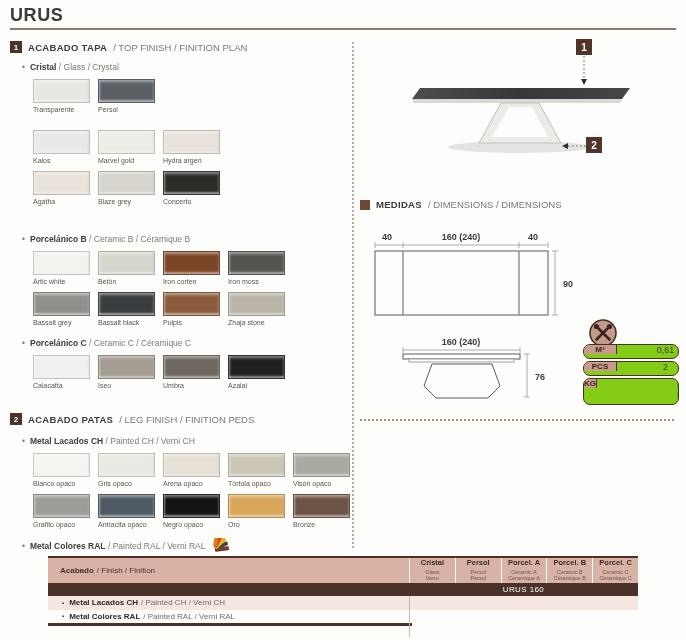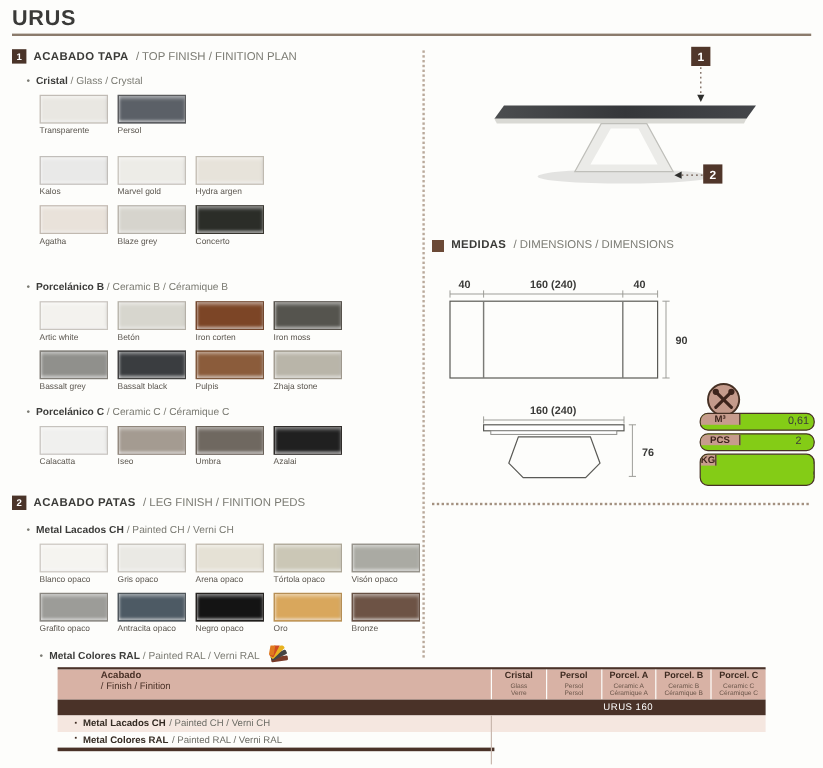--- a/index.html
+++ b/index.html
@@ -31,42 +31,42 @@
   .group-label::before { content:"•"; color:#7b7b73; margin-right:5px; }
   .group-label b { color:#3c3c3a; }
   .swrow { display:flex; padding-left:23px; margin-bottom:7px; }
   .cell { width:57px; margin-right:8px; flex:0 0 auto; }
   .sw { height:24px; border:1px solid rgba(90,80,70,.28);
         box-shadow: inset 0 2px 3px rgba(255,255,255,.45),
                     inset 0 -3px 2px -1px rgba(255,255,255,.5),
                     inset 2px 0 2px -1px rgba(255,255,255,.3),
                     inset -1px -1px 2px rgba(0,0,0,.08); }
   .sw-label { font-size:7px; color:#5a554e; margin-top:3px; white-space:nowrap; }
-  .ral-line { position:absolute; left:21px; display:flex; align-items:center; gap:6px; }
+  .ral-line { position:absolute; left:10px; display:flex; align-items:center; gap:6px; }
   .ral-line .group-label { margin-bottom:0; }
 
   
   .fig { position:absolute; }
 
   
   .spec-icon { position:absolute; left:588px; top:318px; }
   .spec-table { position:absolute; left:583px; top:344px; width:96px; }
   .spec-row { display:flex; border:1.5px solid #463024; border-radius:7px; overflow:hidden;
               background:#84cc16; margin-bottom:2px; align-items:flex-start; }
   .spec-label { width:33px; background:#c79c8d; border-right:1.5px solid #463024; color:#3d241c;
                 font-size:8px; font-weight:bold; display:flex; align-items:center; justify-content:center; }
   .spec-value { flex:1; display:flex; flex-direction:column; align-items:center; justify-content:center;
                 font-size:9px; color:#3b3b39; line-height:11px;padding-left:36px; }
   .h14 { height:15px; } .h26 { height:27px;gap:44px; }
 
   
   .ftable { position:absolute; left:48px; top:556px; width:590px; }
   .ft-topline { height:2px; background:#4a3228; }
   .ft-header { display:flex; height:25px; background:#d8b2a5; }
-  .ft-head-left { width:361px; display:flex; padding-left:36px; font-size:8px; color:#4a3228;flex-direction:column; }
+  .ft-head-left { width:361px; display:flex; align-items:center; padding-left:12px; font-size:8px; color:#4a3228; }
   .ft-head-left b { margin-right:3px; }
   .ft-col { width:45.8px; border-left:1px solid #fdfdfb; display:flex; flex-direction:column;
             align-items:center; justify-content:center; line-height:1; }
   .ft-col .t { font-size:7.5px; font-weight:bold; color:#3d2a20; margin-bottom:2px; white-space:nowrap; }
   .ft-col .s { font-size:5.5px; color:#6b564a; margin-top:1px; white-space:nowrap; }
   .ft-band { position:relative; height:13px; background:#4a3228; }
   .ft-band span { position:absolute; left:361px; width:229px; top:0; height:13px; display:flex;
                   align-items:center; justify-content:center; color:#fff; font-size:8px; font-weight:normal; letter-spacing:.4px; }
   .ft-row { height:13.5px; display:flex; align-items:center; padding-left:14px; font-size:8px; color:#6d6d66; white-space:nowrap; }
   .ft-row::before { content:"▪"; font-size:6px; color:#3d2a20; margin-right:5px; }

